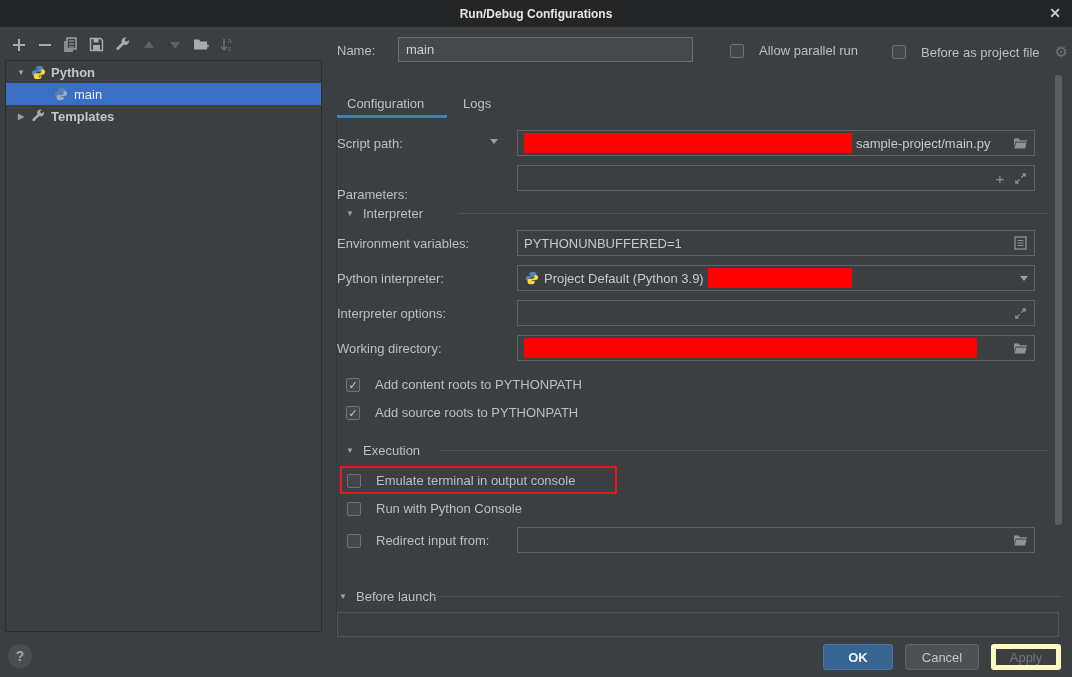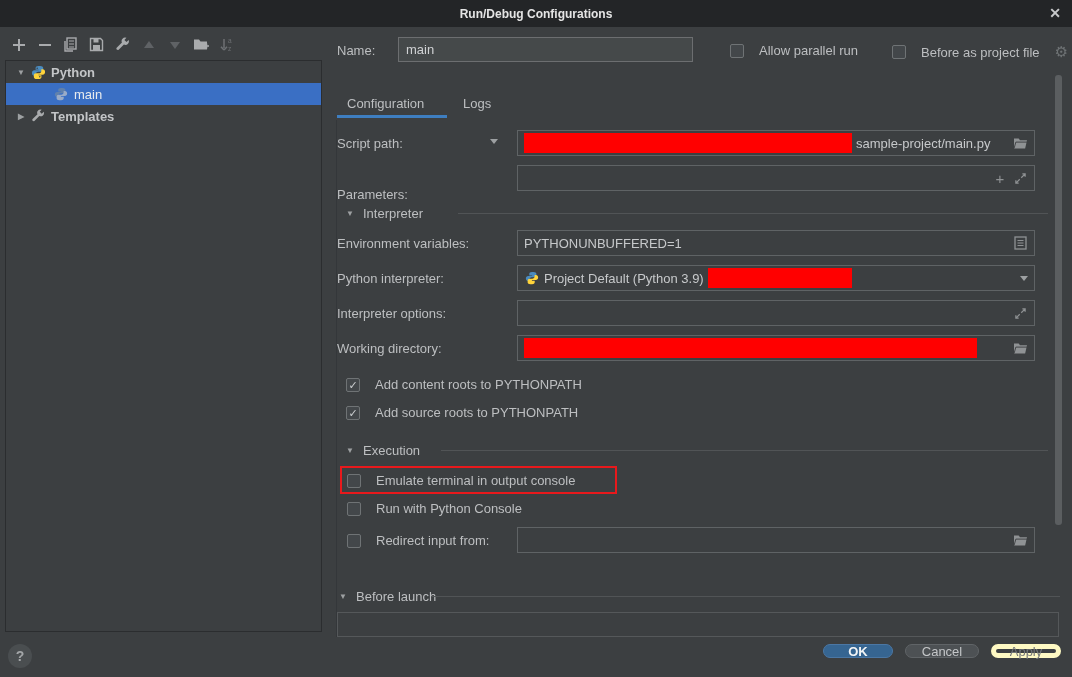--- a/index.html
+++ b/index.html
@@ -68,21 +68,21 @@
     border-top:5px solid #9da0a2; }
   .red-outline { left:340px; top:466px; width:277px; height:28px; border:2px solid #e8191c; }
 
   
   .scrollbar { left:1055px; top:75px; width:7px; height:450px; background:#5b5e60; border-radius:3px; }
 
   
   .bl-box { left:337px; top:612px; width:722px; height:25px; border:1px solid #55585a; }
 
   
-  .btn { position:absolute; top:644px; height:14px; border-radius:11px;
+  .btn { position:absolute; top:644px; height:26px; border-radius:3px;
     display:flex; align-items:center; justify-content:center; font-size:13px; }
   .btn-ok { left:823px; width:70px; background:#366591; border:1px solid #4b77a4;
     color:#f2f4f5; font-weight:bold; }
   .btn-cancel { left:905px; width:74px; background:#4d5154; border:1px solid #606467; color:#c4c6c8; }
   .btn-apply { left:991px; width:70px; background:transparent; border:5px solid #fef9c3; color:#74777a; }
   .help-btn { left:8px; top:644px; width:24px; height:24px; border-radius:50%;
     background:#4a4e50; color:#a3a6a8; display:flex; align-items:center; justify-content:center;
     font-size:14px; font-weight:bold; }
 </style>
 </head>

